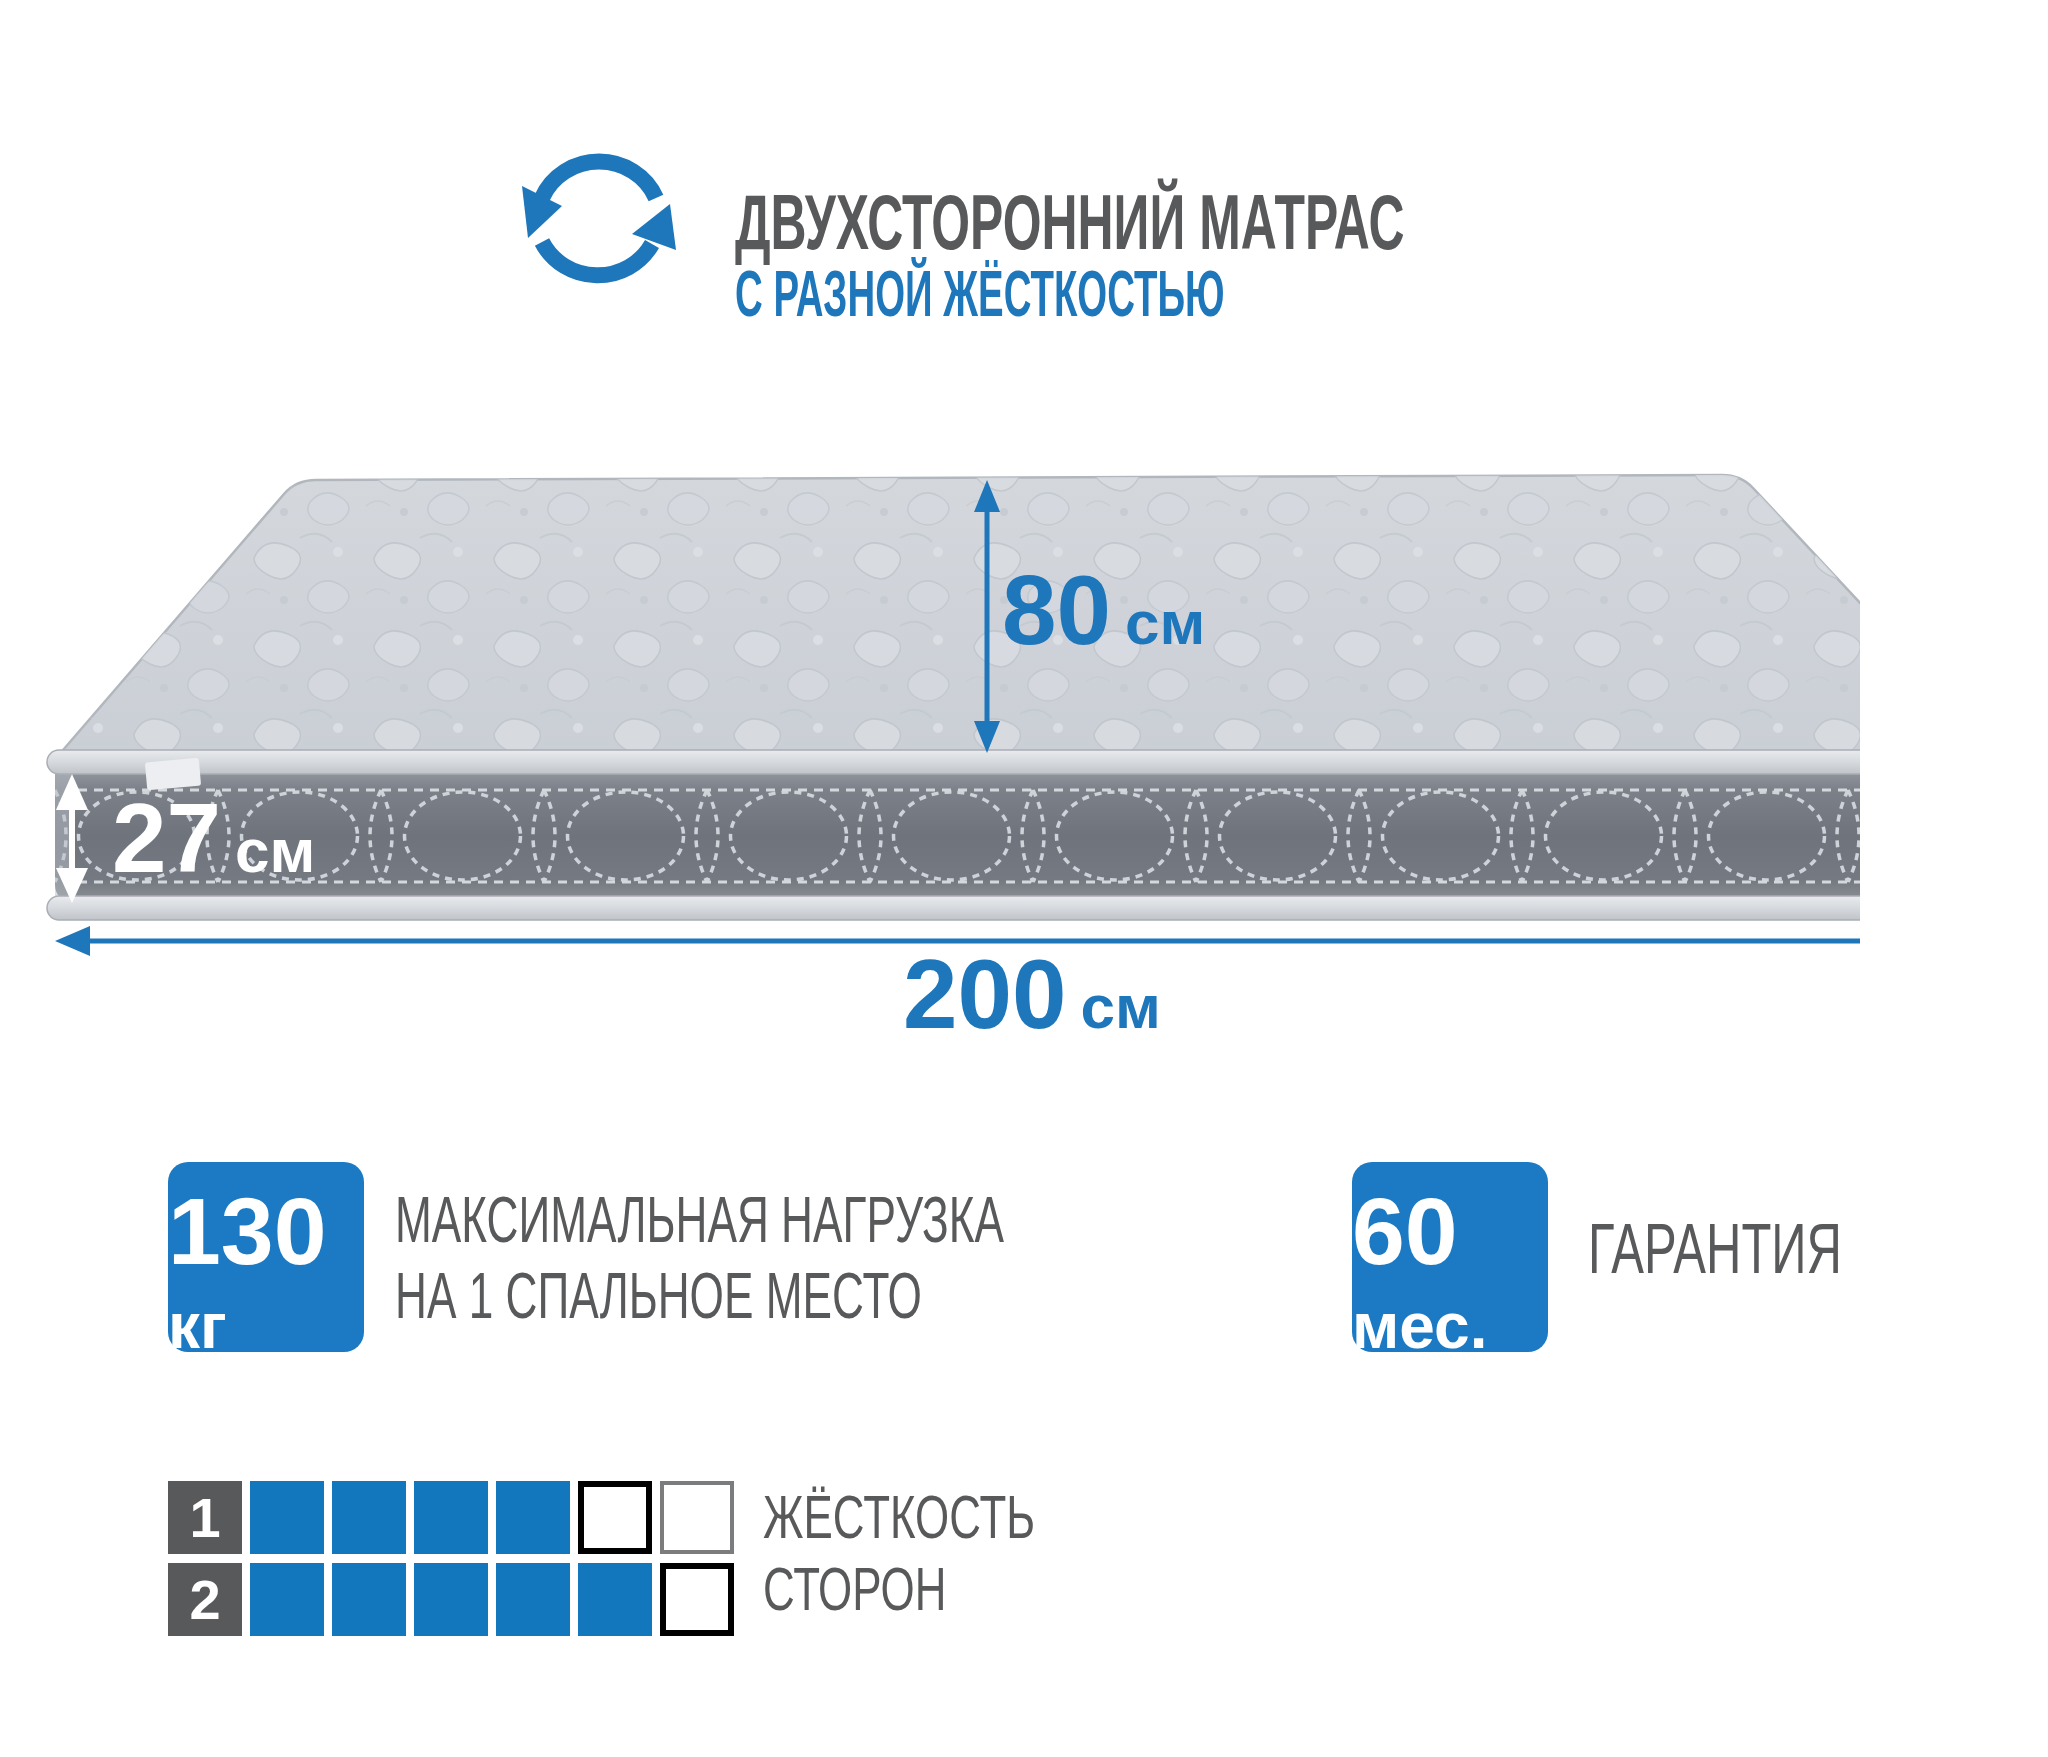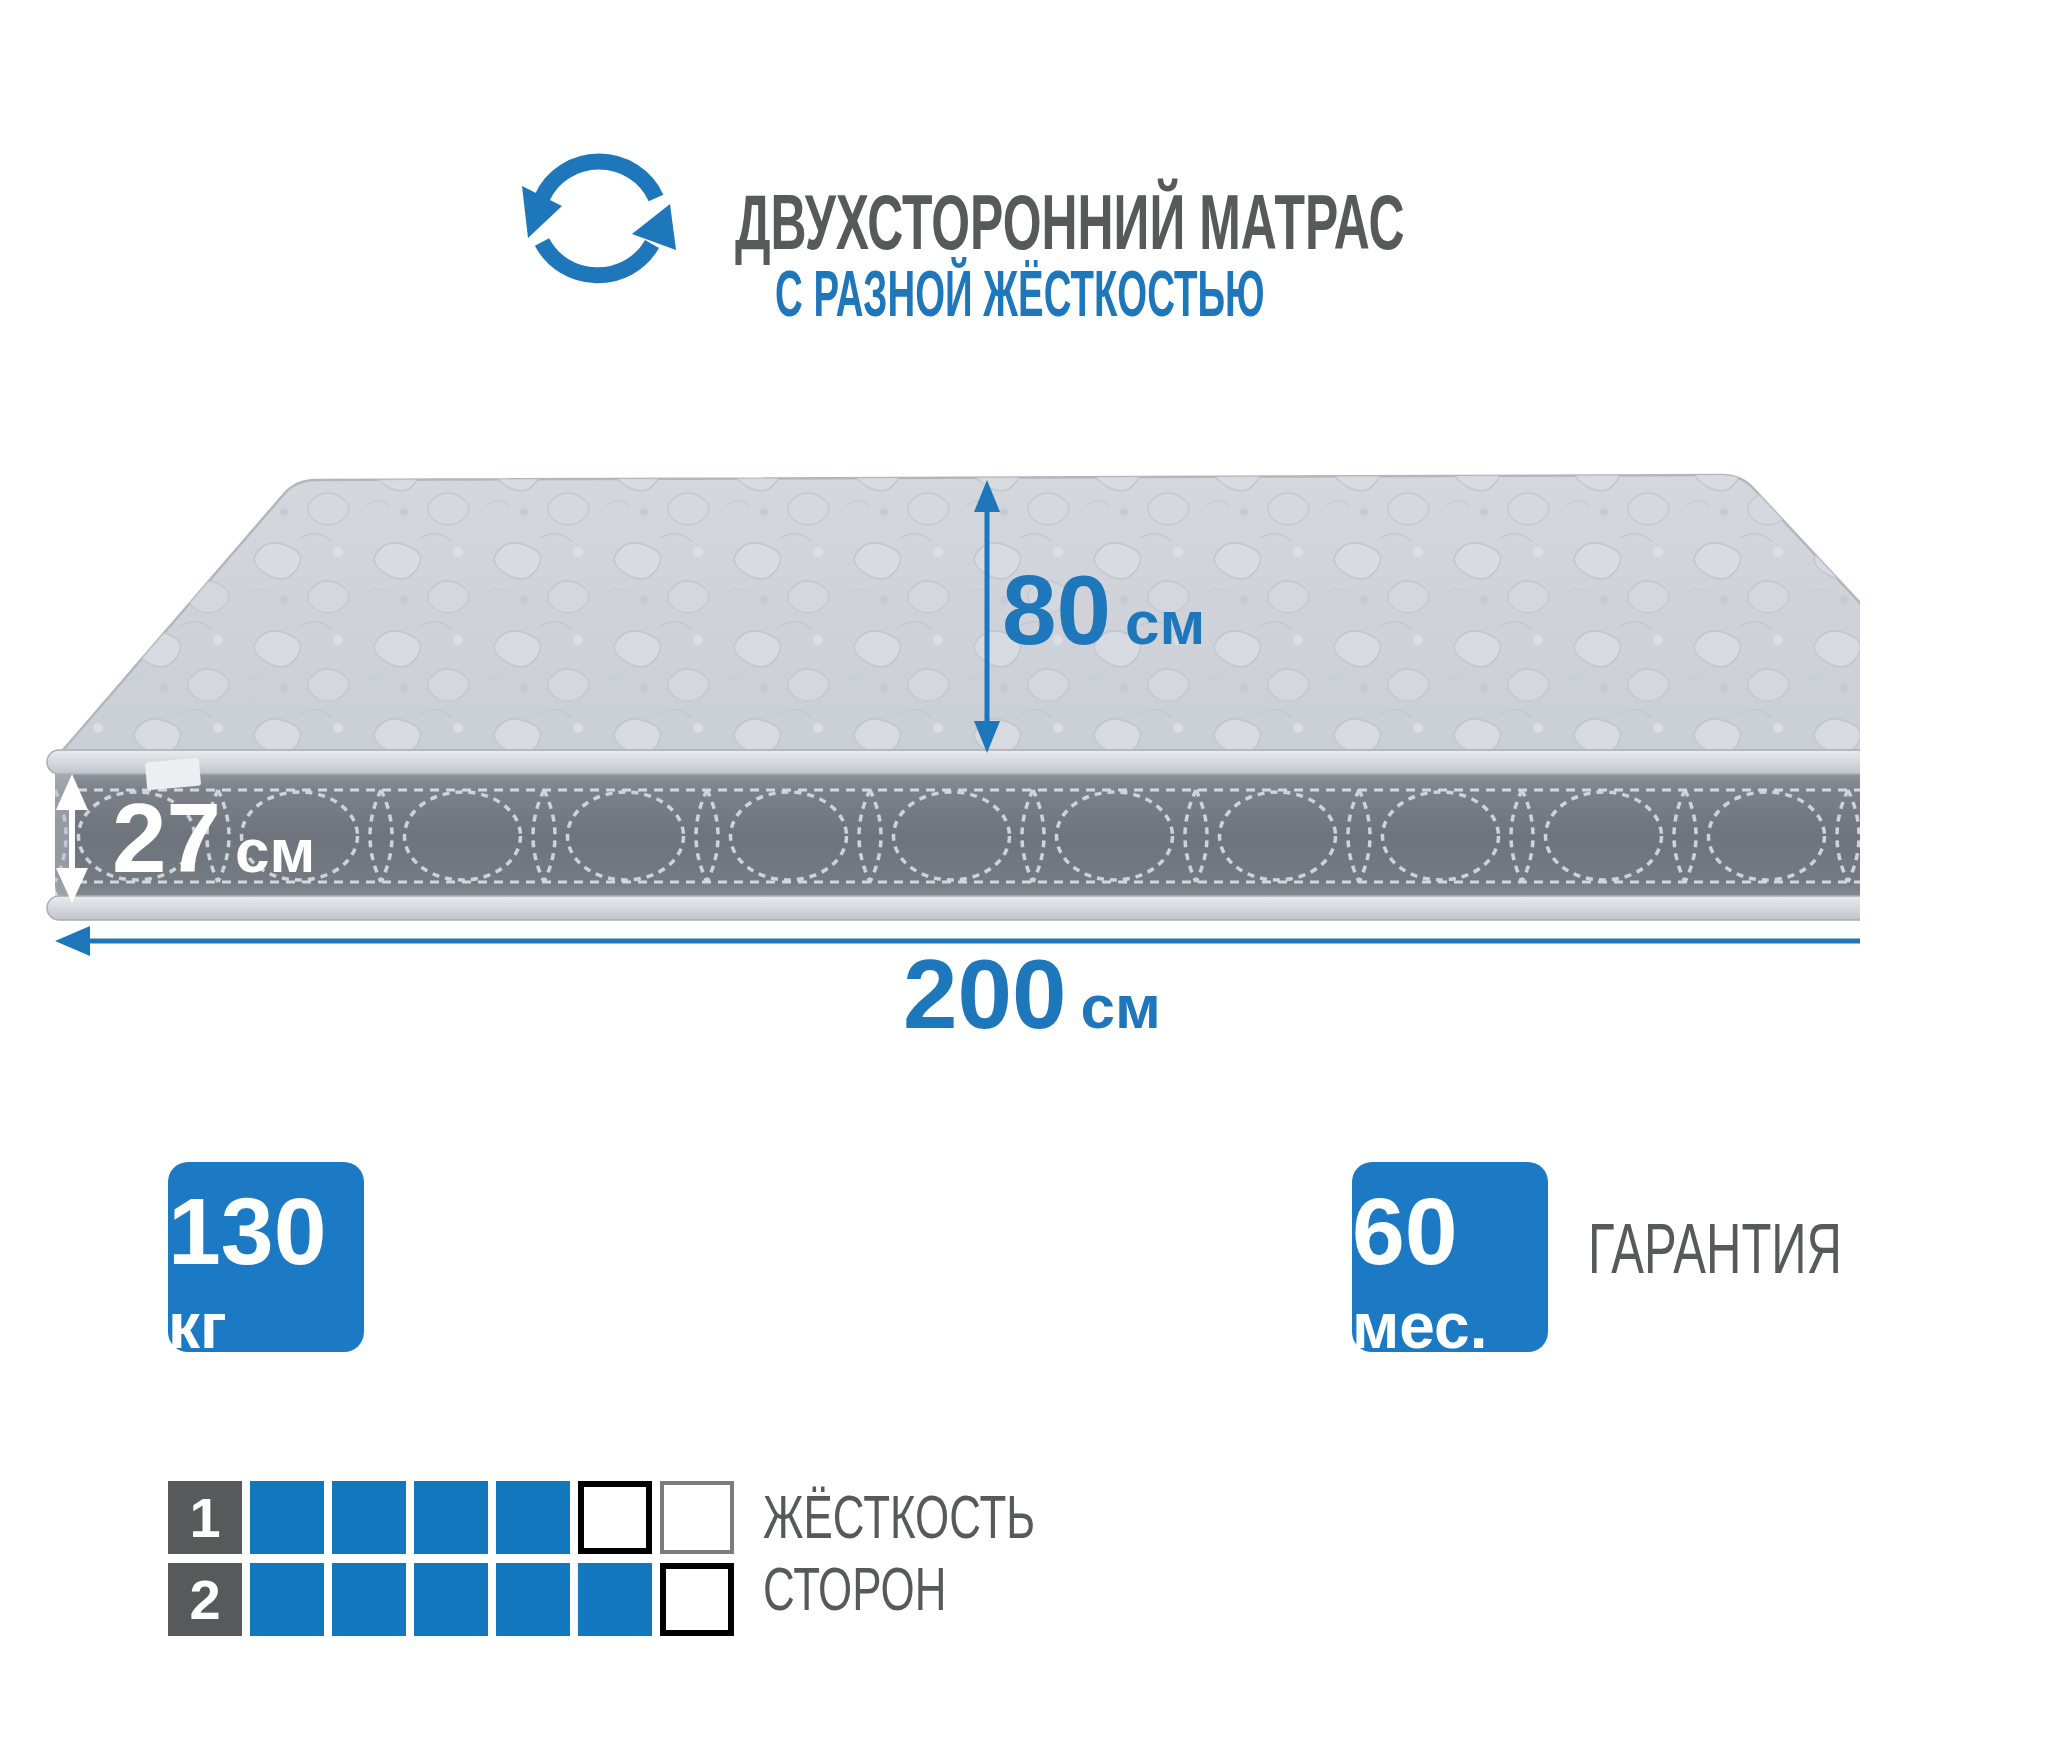--- a/index.html
+++ b/index.html
@@ -18,21 +18,21 @@
   .nowrap{white-space:nowrap;}
   .condensed{display:inline-block;transform-origin:0 50%;}
 
   
   .title{
     left:735px;top:183px;font-size:78px;font-weight:bold;color:var(--text-gray);
     line-height:1;letter-spacing:0;
   }
   .title .condensed{transform:scaleX(0.64);}
   .subtitle{
-    left:735px;top:262px;font-size:64px;font-weight:bold;color:var(--accent);line-height:1;margin-left:40px;
+    left:735px;top:262px;font-size:64px;font-weight:bold;color:var(--accent);line-height:1;
   }
   .subtitle .condensed{transform:scaleX(0.60);}
 
   
   .accent-fill{fill:var(--accent);}
   .accent-stroke{stroke:var(--accent);}
   .dim-text{font-family:"Liberation Sans",sans-serif;font-weight:bold;}
 
   
   .badge{
@@ -154,20 +154,24 @@
       <polygon points="55,941 90,926 90,956" class="accent-fill"></polygon>
       <polygon points="2005,941 1970,926 1970,956" class="accent-fill"></polygon>
       <text x="1032" y="1028" text-anchor="middle" class="dim-text accent-fill"><tspan font-size="98">200</tspan><tspan font-size="62" dx="14">см</tspan></text>
     </g>
   </svg>
 
   <div class="abs badge badge-load">
     <div class="badge-value">130</div>
     <div class="badge-unit">кг</div>
   </div>
+  <div class="abs badge-desc nowrap">
+    <span class="condensed">МАКСИМАЛЬНАЯ НАГРУЗКА</span><br>
+    <span class="condensed">НА 1 СПАЛЬНОЕ МЕСТО</span>
+  </div>
 
   <div class="abs badge badge-warranty">
     <div class="badge-value">60</div>
     <div class="badge-unit">мес.</div>
   </div>
   <div class="abs warranty-label nowrap">
     <span class="condensed">ГАРАНТИЯ</span>
   </div>
 
   <div class="abs" id="hardness-grid">

